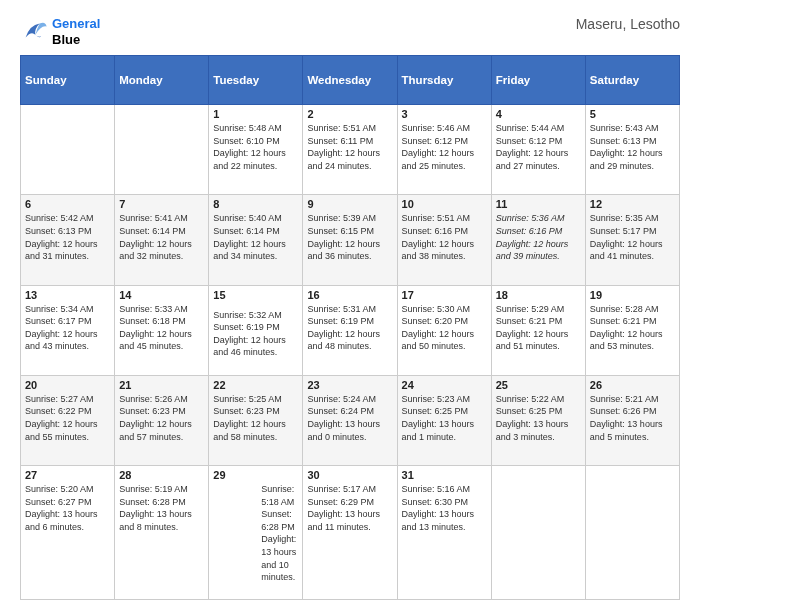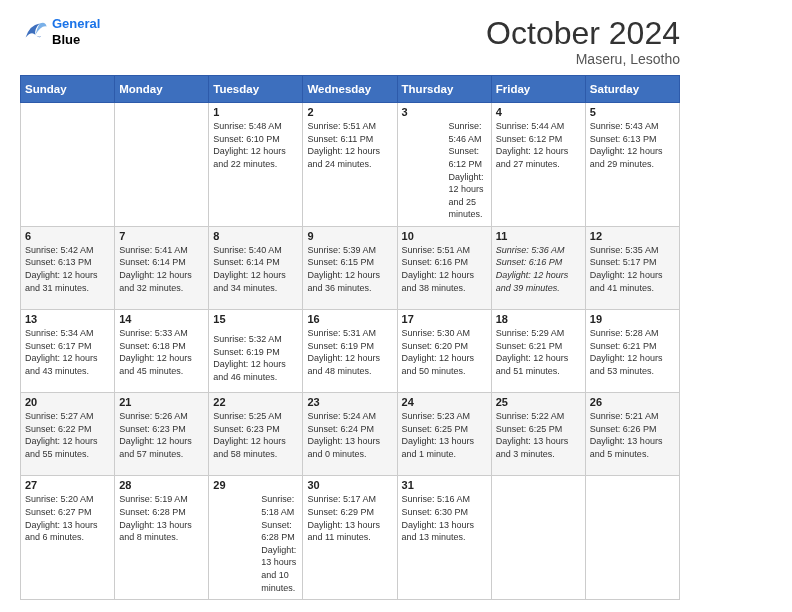--- a/index.html
+++ b/index.html
@@ -57,21 +57,21 @@
       flex: 1;
       border-collapse: collapse;
       width: 100%;
       table-layout: fixed;
     }
     .calendar thead tr th {
       background-color: #3d6fbe;
       color: #fff;
       font-size: 11.5px;
       font-weight: bold;
-      padding: 7px 4px;
+      padding: 18px 4px;
       border: 1px solid #2d5aaa;
       text-align: left;
     }
     .calendar tbody tr td {
       border: 1px solid #ccc;
       vertical-align: top;
       padding: 3px 4px;
       font-size: 9.5px;
       color: #333;
       height: 82px;
@@ -108,21 +108,20 @@
         <path d="M8 28 Q14 10 28 8 Q20 16 22 24 Q16 18 8 28Z" fill="#3d6fbe"></path>
         <path d="M28 8 Q36 4 38 12 Q30 10 22 24 Q24 16 28 8Z" fill="#7ab0e8"></path>
         <path d="M22 24 Q26 28 30 26 Q28 30 22 24Z" fill="#3d6fbe"></path>
       </svg>
       <div class="logo-text">
         <div><span>General</span></div>
         <div>Blue</div>
       </div>
     </div>
     <div class="title-block">
-      <div class="month-title">October 2024</div>
       <div class="location">Maseru, Lesotho</div>
     </div>
   </div>
 
   <table class="calendar">
     <thead>
       <tr>
       <th>Sunday</th>
           <th>Monday</th>
           <th>Tuesday</th>
@@ -145,21 +144,21 @@
           </td>
           <td>
             <span class="day-num">2</span>
             <div class="cell-text" style="white-space: pre-line;">Sunrise: 5:51 AM
 Sunset: 6:11 PM
 Daylight: 12 hours
 and 24 minutes.</div>
           </td>
           <td>
             <span class="day-num">3</span>
-            <div class="cell-text" style="white-space: pre-line; margin-left: 47px;">Sunrise: 5:46 AM
+            <div class="cell-text" style="white-space: pre-line;">Sunrise: 5:46 AM
 Sunset: 6:12 PM
 Daylight: 12 hours
 and 25 minutes.</div>
           </td>
           <td>
             <span class="day-num">4</span>
             <div class="cell-text" style="white-space: pre-line;">Sunrise: 5:44 AM
 Sunset: 6:12 PM
 Daylight: 12 hours
 and 27 minutes.</div>

